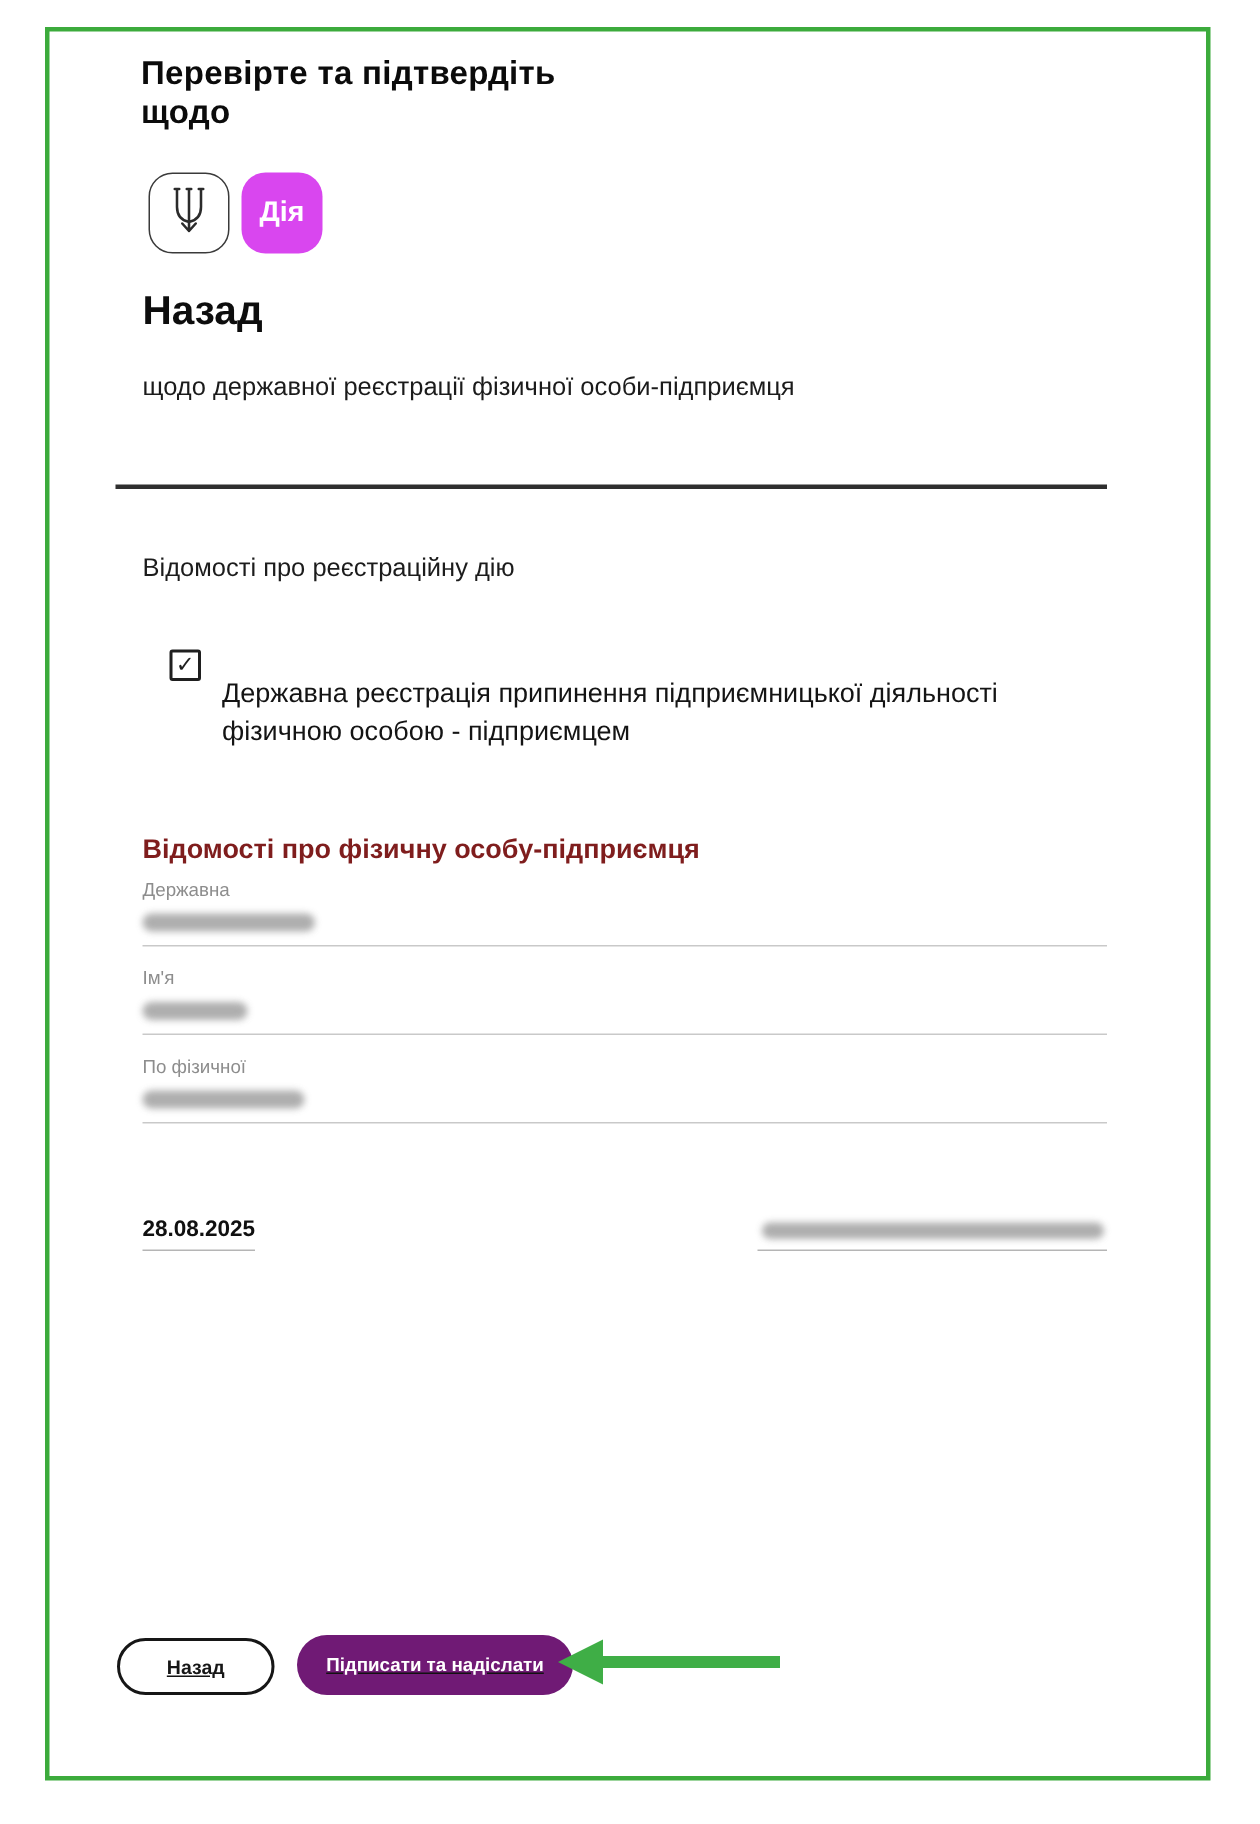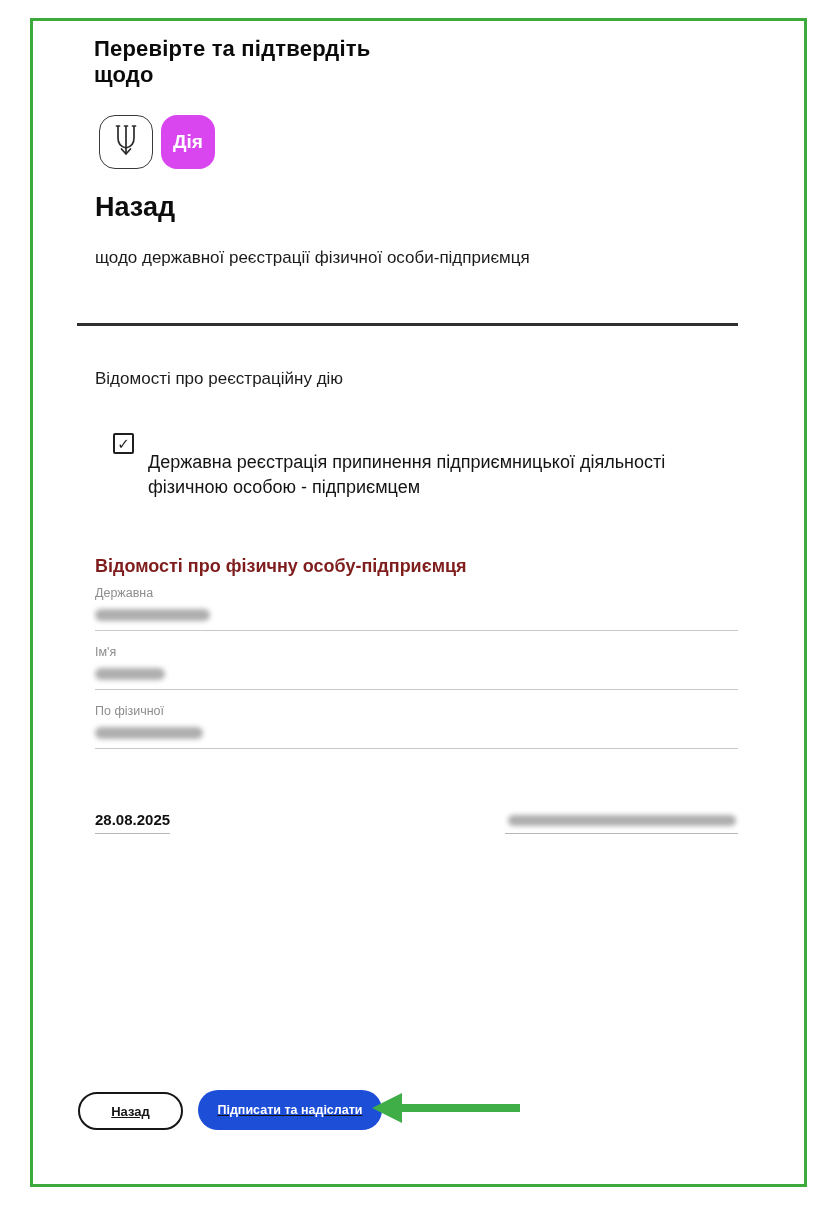--- a/index.html
+++ b/index.html
@@ -66,21 +66,21 @@
   }
   .sig-blur { width: 228px; height: 11px; }
   
   .actions { position: absolute; left: 45px; top: 1069px; display: flex; gap: 15px; align-items: flex-end; text-decoration: underline; }
   .btn { border-radius: 20px; cursor: pointer; font-family: inherit; }
   .btn-back {
     width: 105px; height: 38px; background: #fff; border: 2px solid #161616;
     font-size: 13px; font-weight: 700; color: #161616;
   }
   .btn-submit {
-    width: 184px; height: 40px; background: #1d4ed8; border: none;
+    width: 184px; height: 40px; background: #701a75; border: none;
     font-size: 12.5px; font-weight: 700; color: #fff;
   }
   
   .pointer-arrow { position: absolute; left: 339px; top: 1072px; width: 150px; height: 30px; z-index: 5; }
   .arrow-head {
     position: absolute; left: 0; top: 0; width: 0; height: 0;
     border-top: 15px solid transparent; border-bottom: 15px solid transparent;
     border-right: 30px solid #3fae46;
   }
   .arrow-line {

